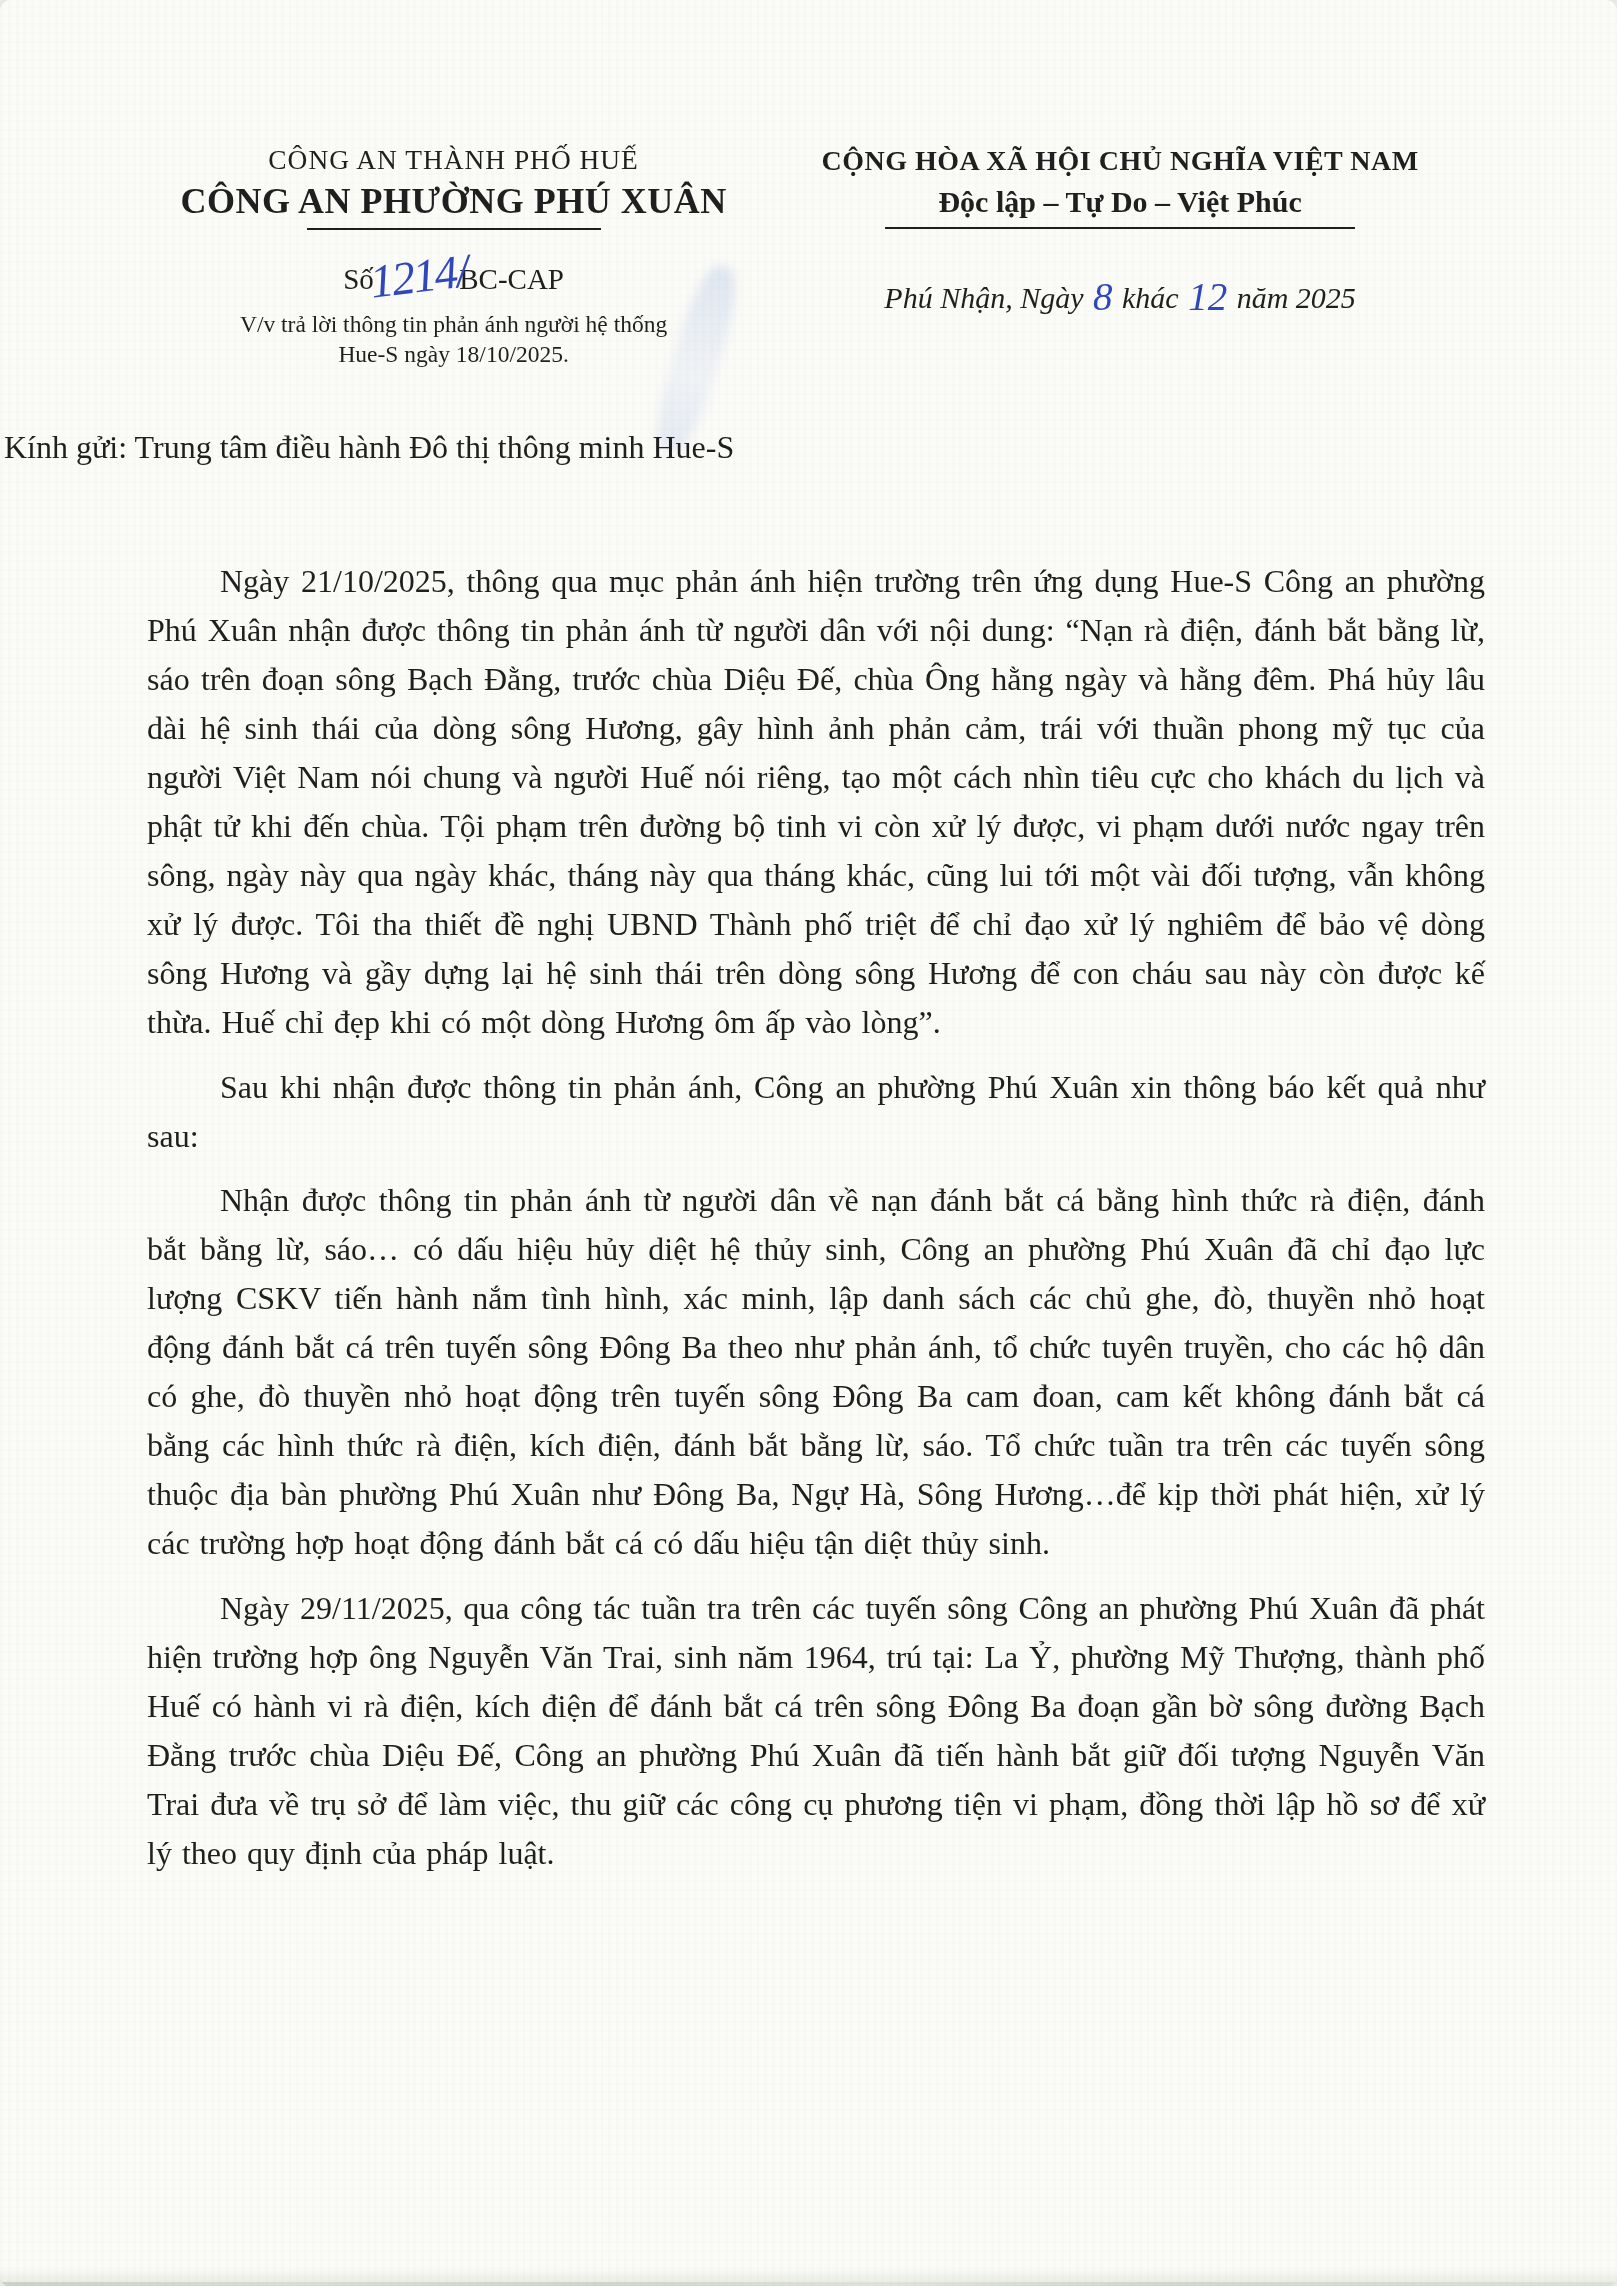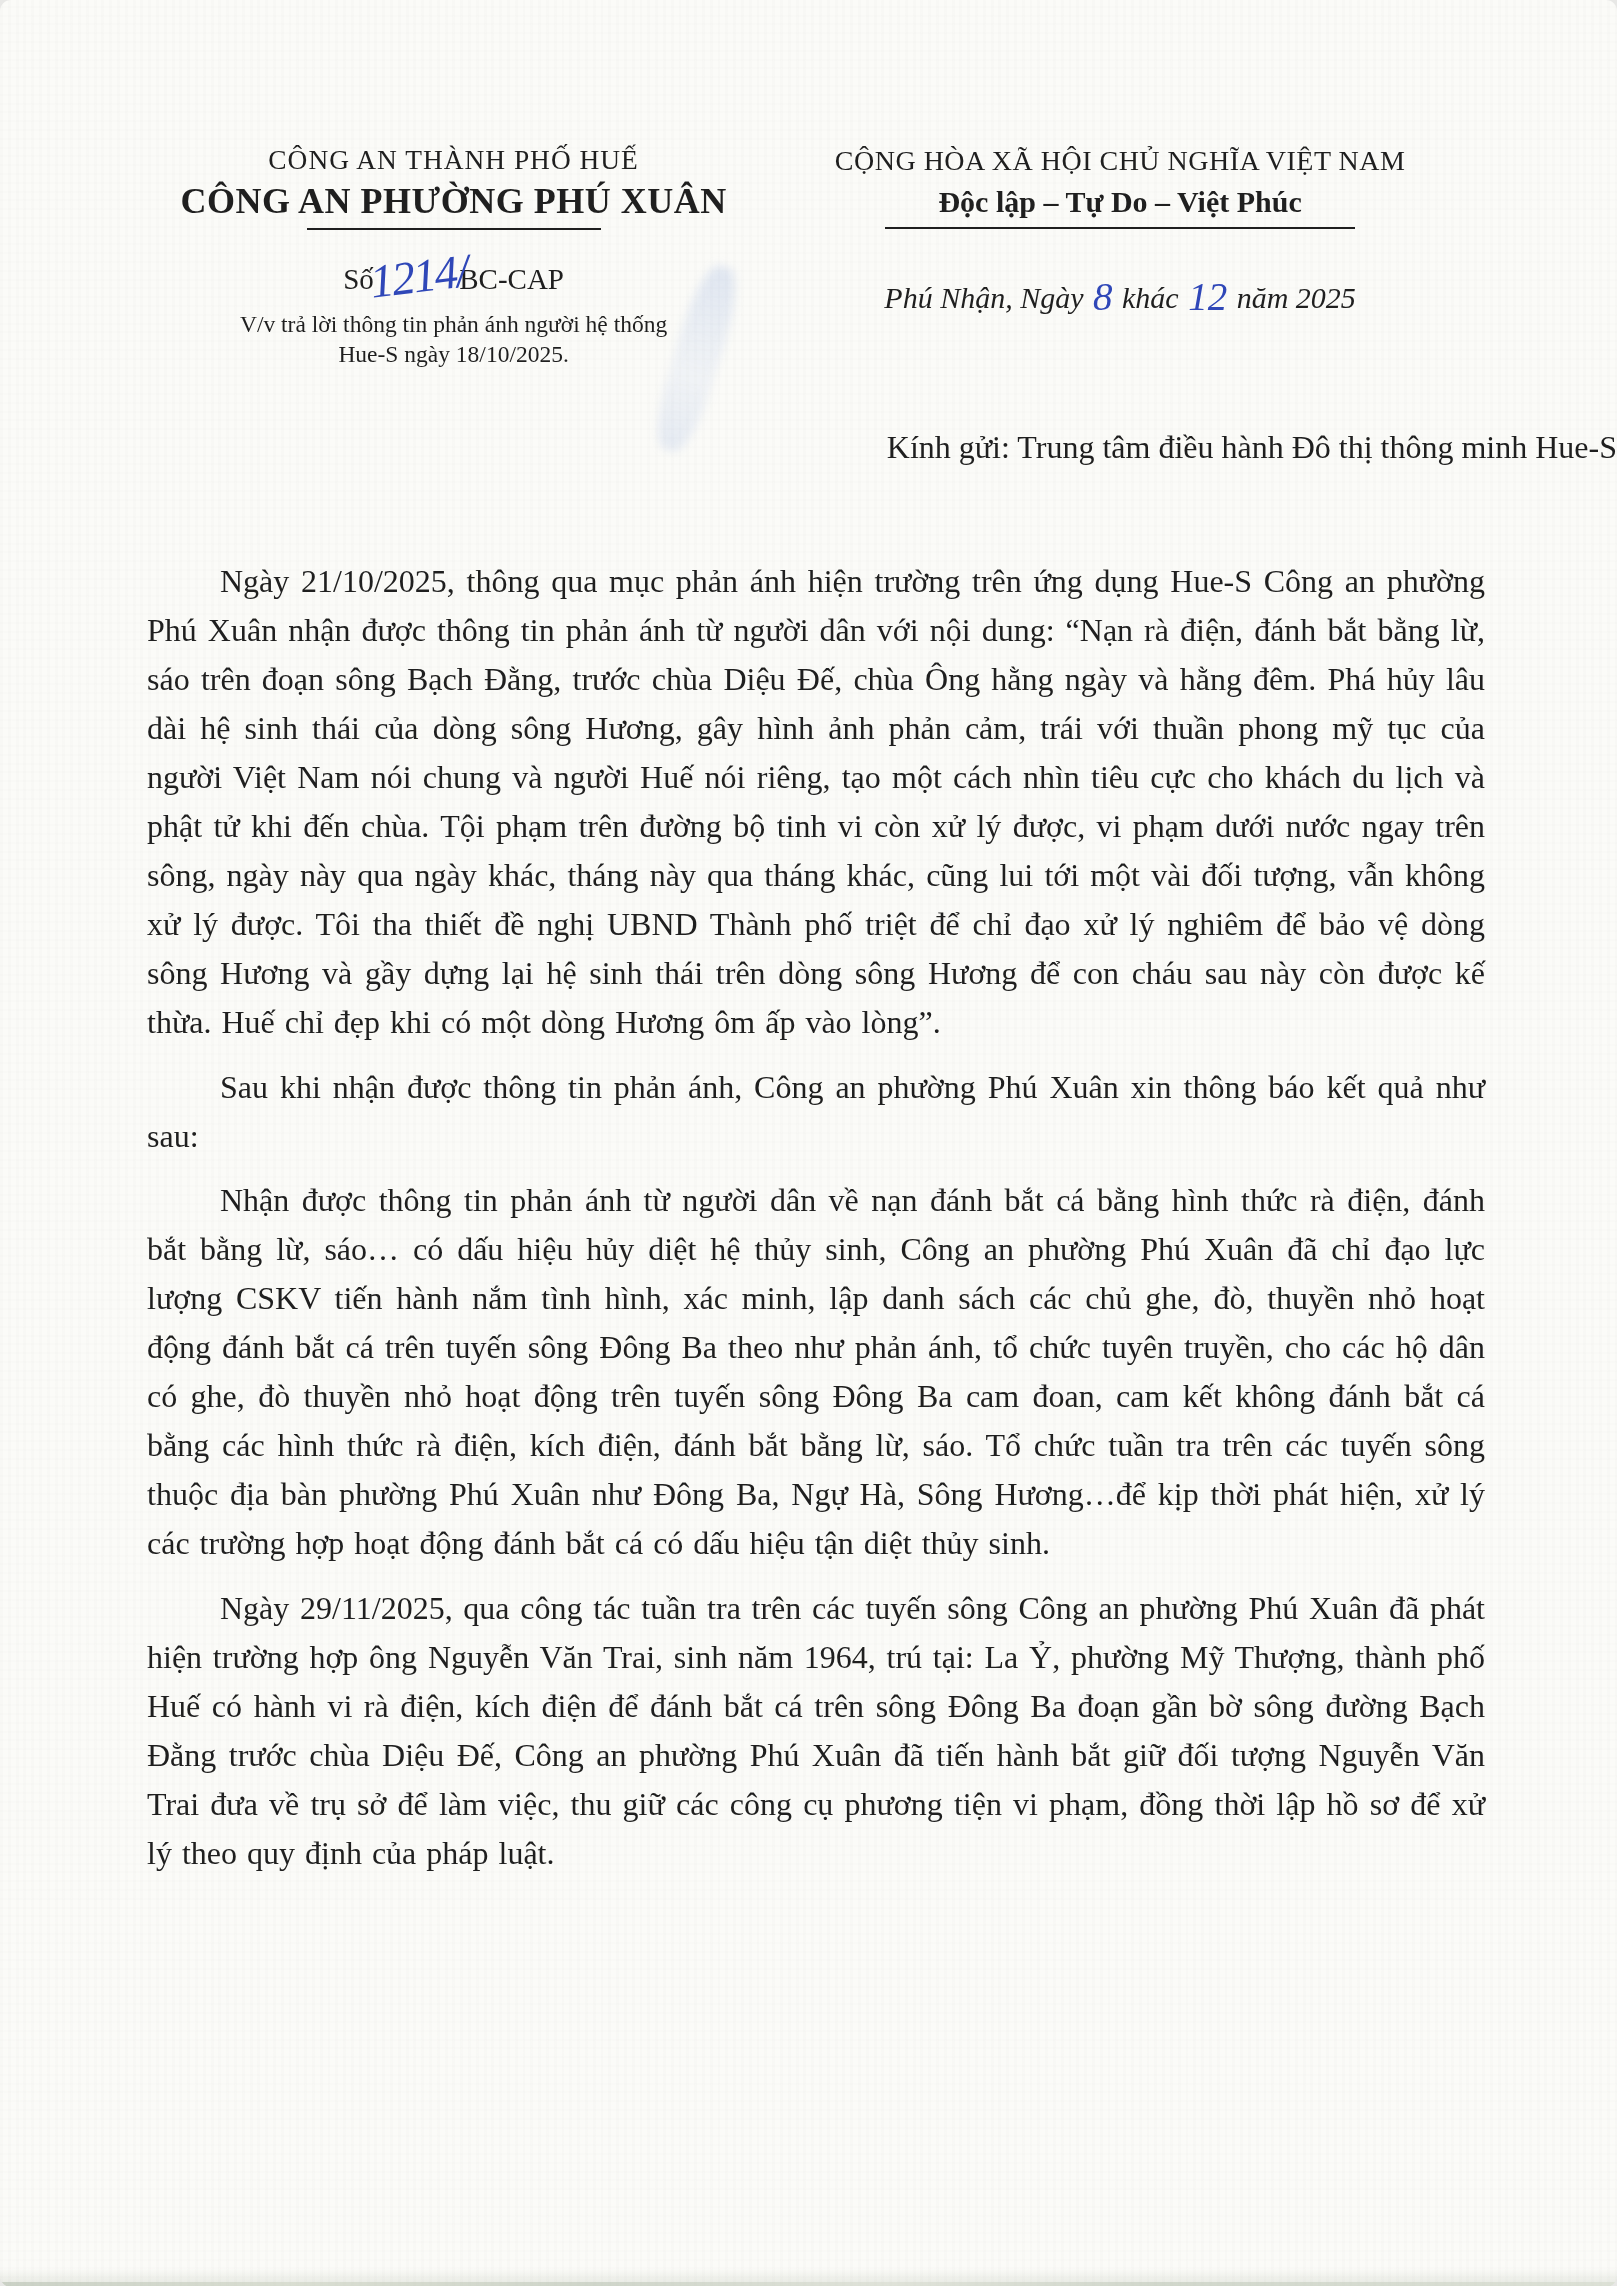--- a/index.html
+++ b/index.html
@@ -35,29 +35,29 @@
   }
   .hand-number {
     font-size:47px;
     transform:rotate(-7deg);
     margin:0 -7.8px 0 -3.9px;
     top:3.9px;
     letter-spacing:-2px;
     z-index:2;
   }
   .subject { font-size:23.5px; line-height:30px; margin-top:9.8px; }
-  .motto-1 { font-size:28px; font-weight:normal; letter-spacing:0.5px; }
+  .motto-1 { font-size:28px; font-weight:bold; letter-spacing:0.5px; }
   .motto-2 { font-size:30px; font-weight:bold; margin-top:7.8px; }
   .rule-right { width:470px; height:0; border-bottom:2.9px solid #1f1f1f; margin:7.8px auto 0 auto; }
   .dateline { font-size:30px; font-style:italic; margin-top:43px; white-space:nowrap; }
   .hand-date { font-size:39px; top:2px; margin:0 2px; }
   
   .salutation {
-    position:absolute; top:429px; left:16px; right:0;
-    text-align:right; font-size:32px;
+    position:absolute; top:429px; left:4px; right:0;
+    text-align:left; font-size:32px;
   }
   
   .body-text {
     position:absolute; top:557px; left:147px; width:1338px;
     font-size:32px; line-height:49px;
     text-align:justify;
     word-spacing:2px;
   }
   .body-text p { margin:0 0 15.7px 0; text-indent:73px; }
   

